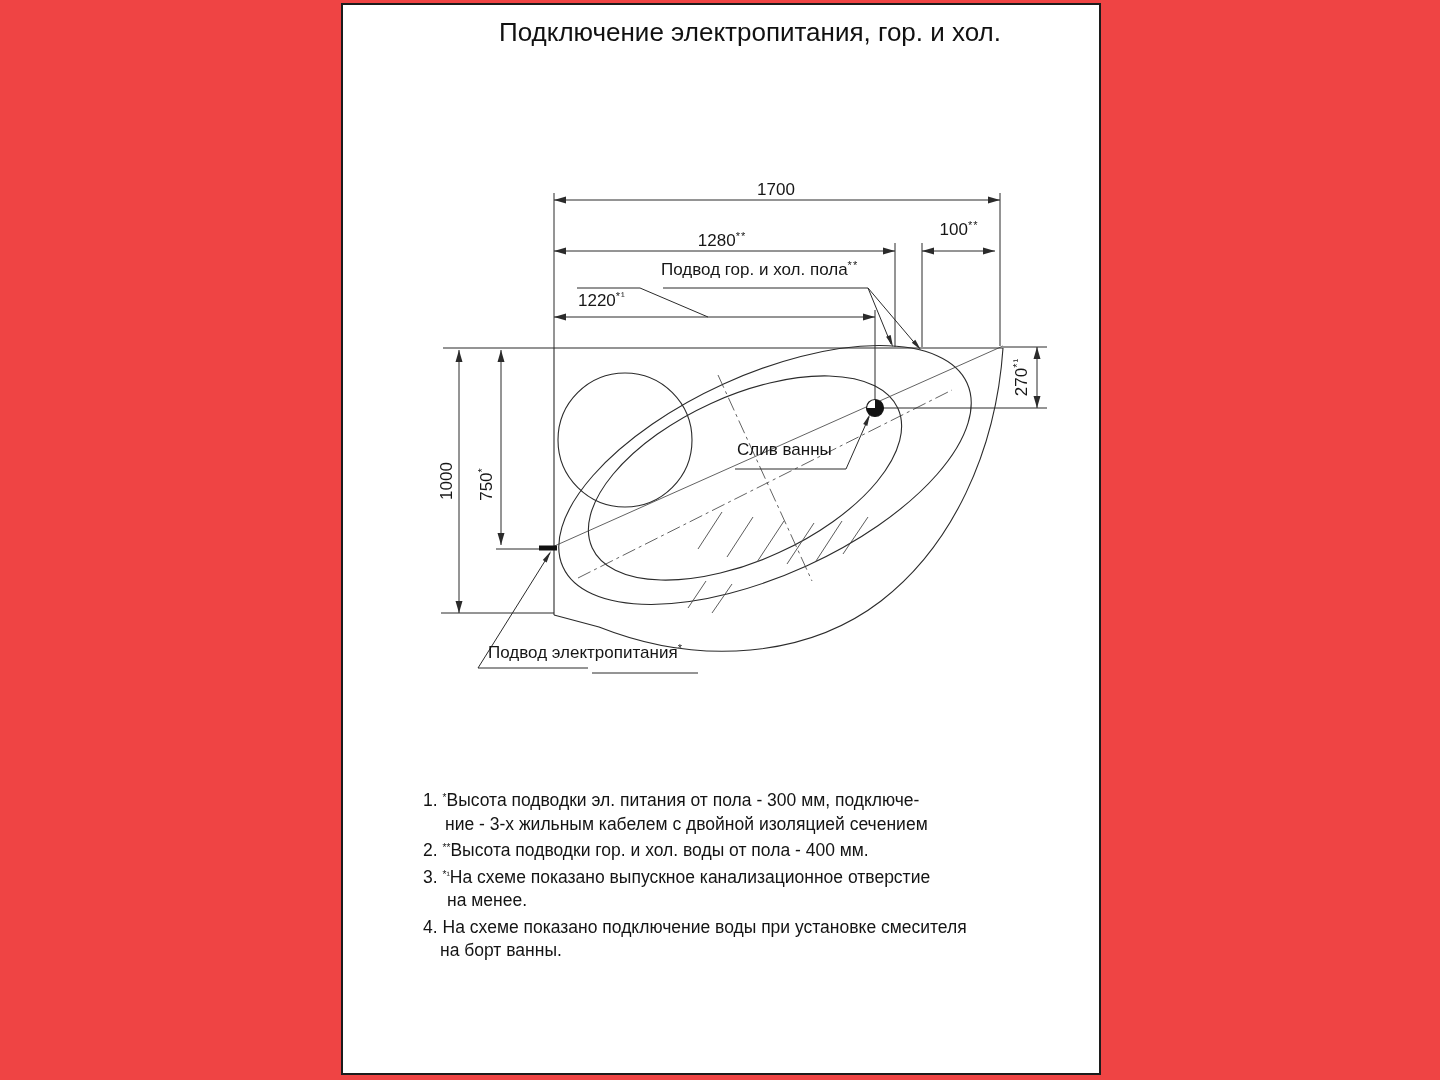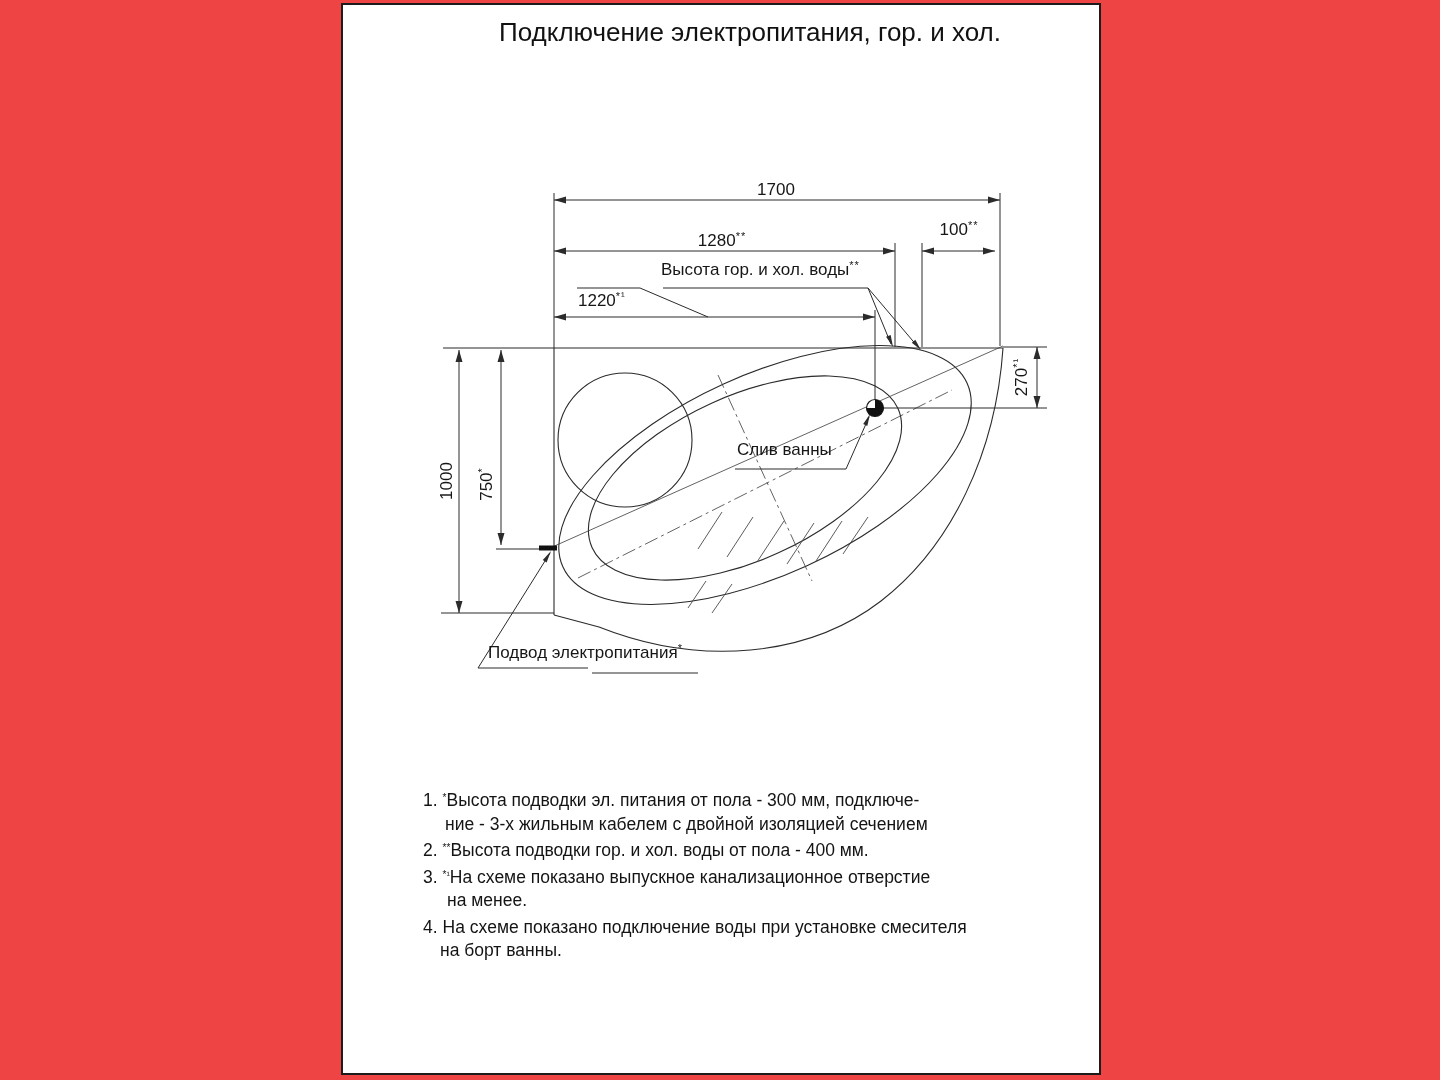--- a/index.html
+++ b/index.html
@@ -125,21 +125,21 @@
   </svg>
 
   <div class="lbl center" style="left:776px;top:180px;"><span>1700</span></div>
   <div class="lbl center" style="left:722px;top:230px;"><span>1280</span><sup>**</sup></div>
   <div class="lbl center" style="left:959px;top:219px;"><span>100</span><sup>**</sup></div>
   <div class="lbl" style="left:578px;top:264px;margin-top:26px;"><span>1220</span><sup>*¹</sup></div>
   <div class="lbl rot" style="left:447px;top:481px;"><span>1000</span></div>
   <div class="lbl rot" style="left:486px;top:484px;"><span>750</span><sup>*</sup></div>
   <div class="lbl rot" style="left:1021px;top:377px;"><span>270</span><sup>*¹</sup></div>
 
-  <div class="lbl" style="left:661px;top:259px;"><span>Высота гор. и хол. воды</span><sup>**</sup></div>
+  <div class="lbl" style="left:661px;top:259px;"><span>Подвод гор. и хол. пола</span><sup>**</sup></div>
   <div class="lbl" style="left:737px;top:440px;"><span>Слив ванны</span></div>
   <div class="lbl" style="left:488px;top:642px;"><span>Подвод электропитания</span><sup>*</sup></div>
 
   <div class="notes">
     <div class="note-row"><span class="note-num">1.</span><sup>*</sup><span>Высота подводки эл. питания от пола - 300 мм, подключе-</span></div>
     <div class="note-row cont"><span>ние - 3-х жильным кабелем с двойной изоляцией сечением</span></div>
     <div class="note-row"><span class="note-num">2.</span><sup>**</sup><span>Высота подводки гор. и хол. воды от пола - 400 мм.</span></div>
     <div class="note-row"><span class="note-num">3.</span><sup>*¹</sup><span>На схеме показано выпускное канализационное отверстие</span></div>
     <div class="note-row cont c3"><span>на менее.</span></div>
     <div class="note-row"><span class="note-num">4.</span><sup></sup><span>На схеме показано подключение воды при установке смесителя</span></div>

